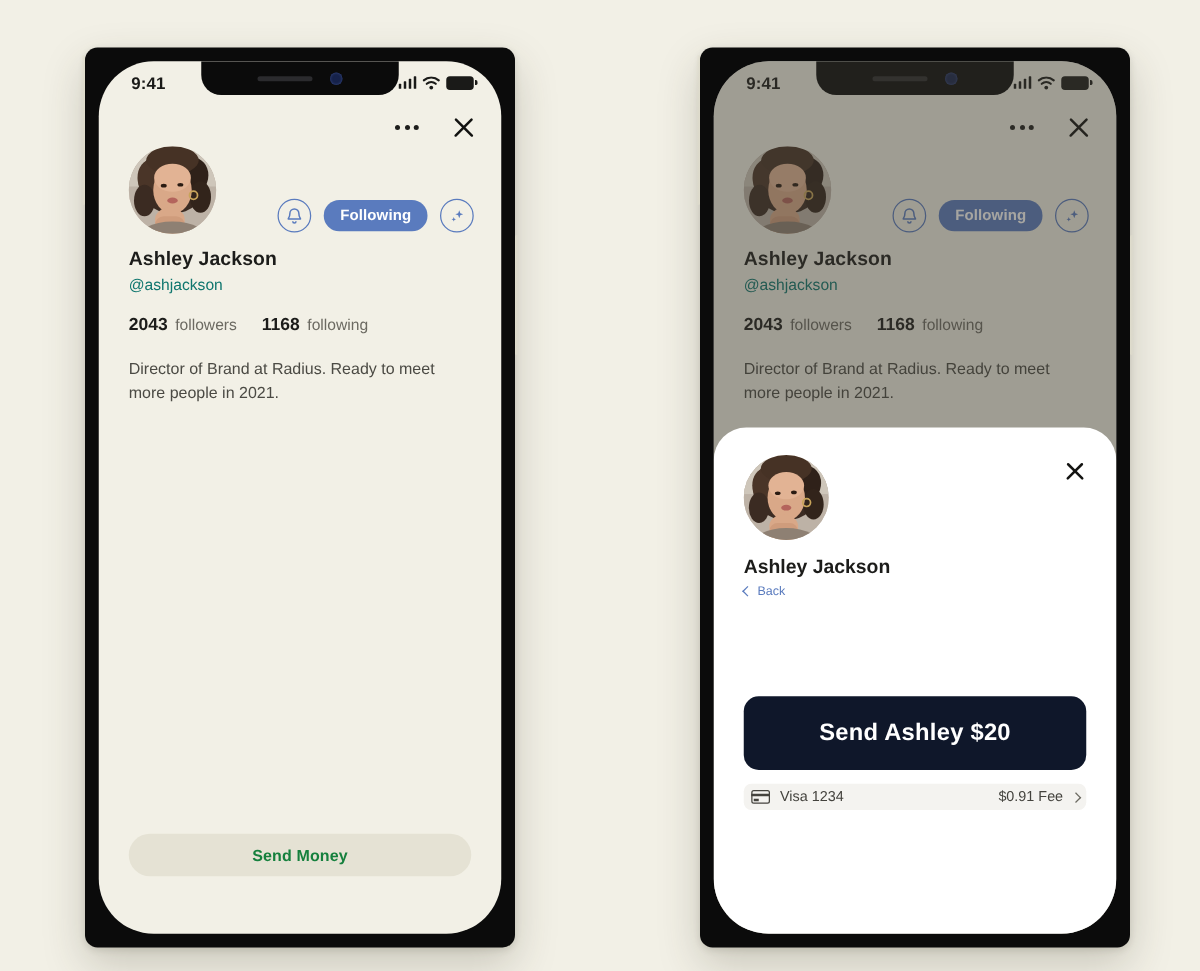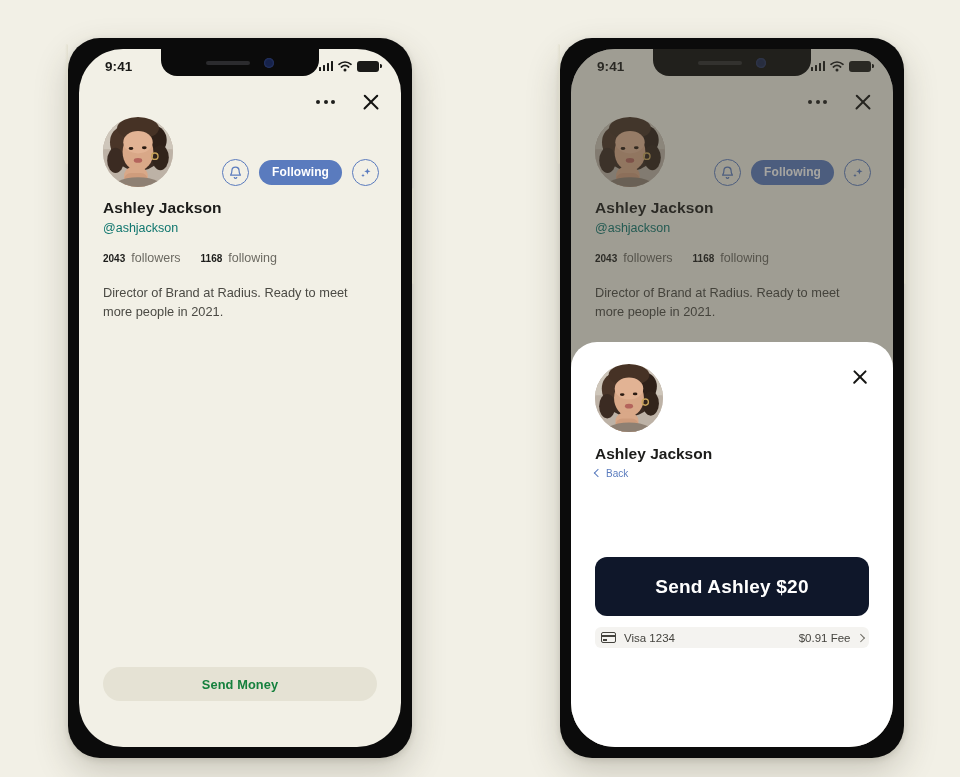--- a/index.html
+++ b/index.html
@@ -20,21 +20,21 @@
     position: relative;
     width: 960px;
     height: 777px;
   }
 
   
   .phone {
     position: absolute;
     width: 344px;
     height: 720px;
-    border-radius: 32px;
+    border-radius: 10px;
     background: #0B0B0B;
     padding: 11px;
     box-shadow: 0 14px 34px rgba(60,55,35,0.22),
                 0 2px 6px rgba(60,55,35,0.14);
   }
   .phone::before {            
     content: "";
     position: absolute;
     left: -3px; top: 6px;
     width: 3px; height: 120px;
@@ -208,21 +208,21 @@
     color: #0f766e;
   }
   .stats {
     margin-top: 16px;
     font-size: 12.5px;
     color: #6C6A62;
     display: flex;
     gap: 6px;
     align-items: baseline;
   }
-  .stats b { font-size: 10px; color: #1C1C1A; font-weight: bold; }
+  .stats b { font-size: 14px; color: #1C1C1A; font-weight: bold; }
   .stats .gap { width: 8px; }
   .bio {
     margin-top: 19px;
     font-size: 12.8px;
     line-height: 1.45;
     color: #4B4A44;
     max-width: 262px;
   }
 
   

